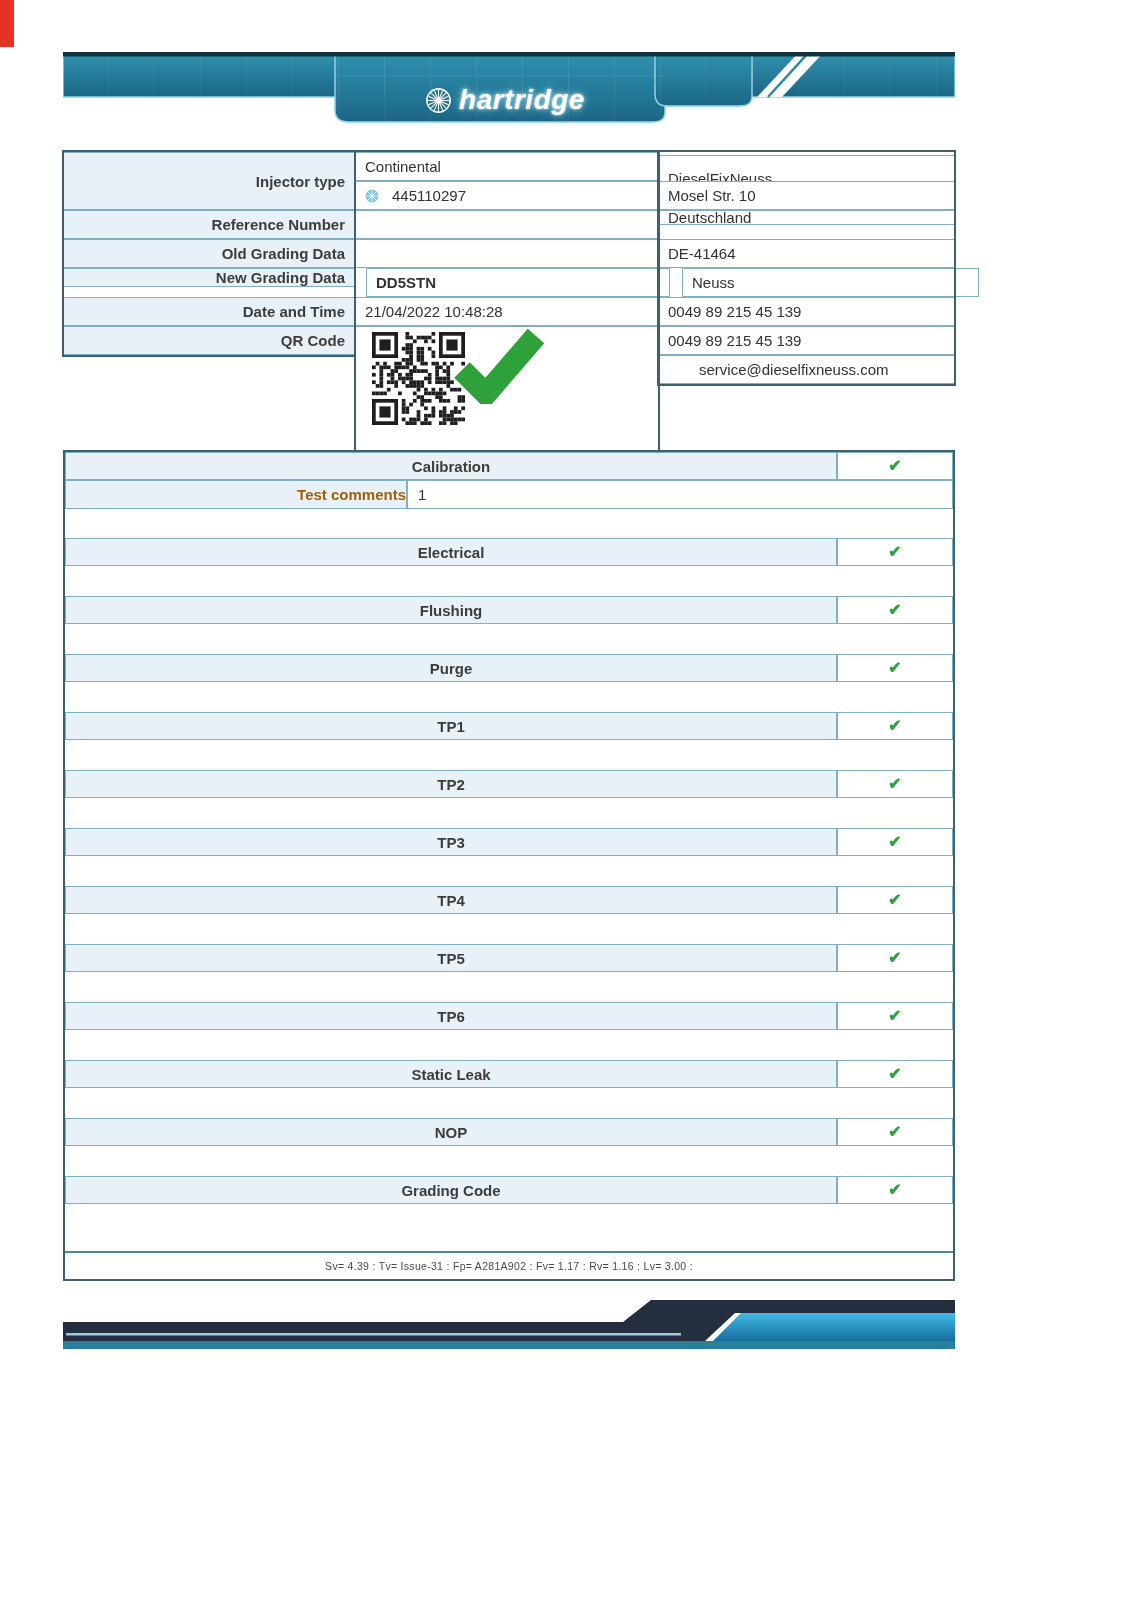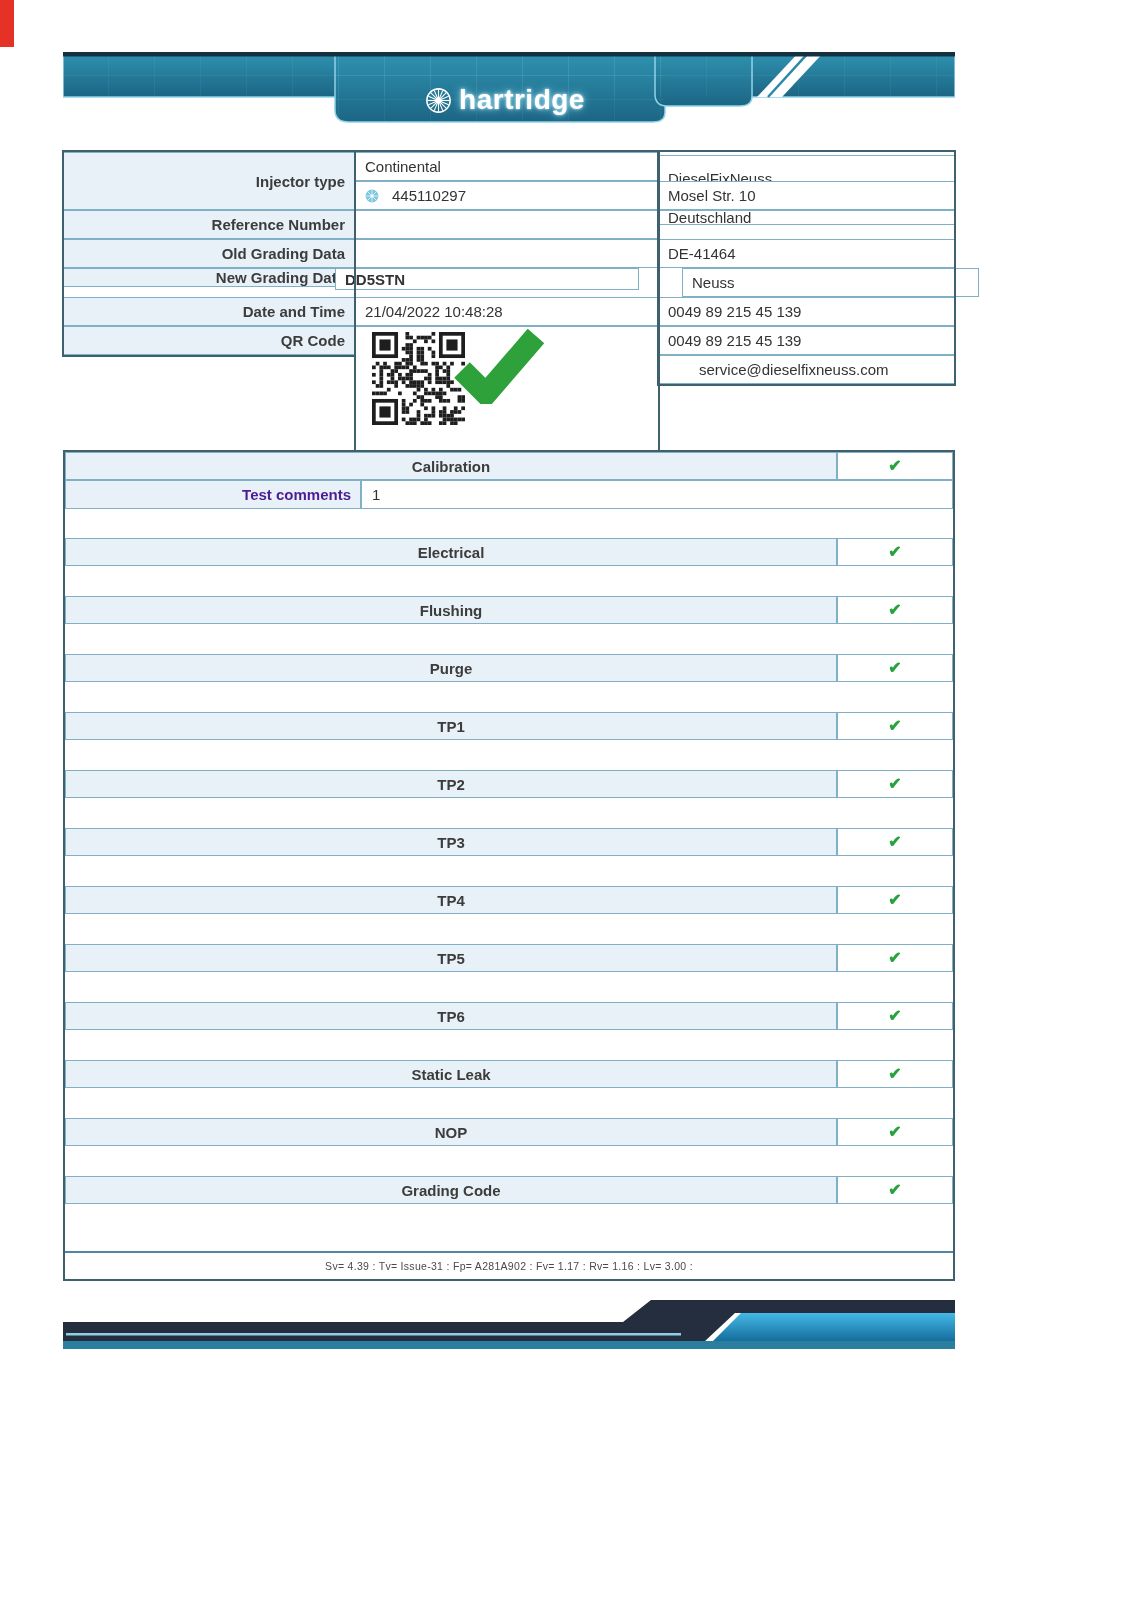--- a/index.html
+++ b/index.html
@@ -5,21 +5,21 @@
   html,body{margin:0;padding:0;background:#fff;}
   .page{position:relative;width:1131px;height:1600px;background:#ffffff;
         font-family:"Liberation Sans",sans-serif;overflow:hidden;}
 
   
   .red-mark{position:absolute;left:0;top:0;width:14px;height:47px;background:#e63127;}
 
   
   .banner{position:absolute;left:63px;top:52px;width:892px;height:71px;}
   .logo-wrap{position:absolute;left:340px;top:82px;width:330px;height:36px;
-             display:flex;align-items:center;justify-content:center;gap:7px;}
+             display:flex;align-items:center;justify-content:center;gap:7px;font-style:italic;}
   .logo-text{color:#ffffff;font-weight:bold;font-size:28px;letter-spacing:.5px;
              text-shadow:0 0 9px rgba(150,225,250,.95),0 0 3px rgba(255,255,255,.9);}
 
   
   .cell{position:absolute;box-sizing:border-box;border:1px solid #7fb0c6;
         font-size:15px;color:#333;display:flex;align-items:center;background:#fff;}
   .lbl{background:#e8f1f7;justify-content:flex-end;padding-right:9px;
        font-weight:bold;color:#3c3c3c;text-align:right;}
   .val{padding-left:9px;}
   .bold{font-weight:bold;}
@@ -32,22 +32,22 @@
   
   .results{position:absolute;left:63px;top:450px;width:892px;box-sizing:border-box;
            border:2px solid #3f616d;background:#fff;}
   .hdr-row{height:28px;display:flex;}
   .hdr-label{flex:1;background:#e8f1f7;border:1px solid #7fb0c6;display:flex;
              align-items:center;justify-content:center;font-weight:bold;font-size:15px;color:#3c3c3c;box-sizing:border-box;}
   .hdr-check{width:116px;background:#fff;border:1px solid #7fb0c6;display:flex;
              align-items:center;justify-content:center;box-sizing:border-box;}
   .check-glyph{color:#28a23c;font-size:16px;font-weight:bold;line-height:1;}
   .tc-row{height:29px;display:flex;}
-  .tc-label{width:296px;background:#e8f1f7;border:1px solid #7fb0c6;display:flex;align-items:center;
-            justify-content:flex-end;padding-right:9px;font-weight:bold;font-size:15px;color:#4c1d95;box-sizing:border-box;}
+  .tc-label{width:342px;background:#e8f1f7;border:1px solid #7fb0c6;display:flex;align-items:center;
+            justify-content:flex-end;padding-right:0;font-weight:bold;font-size:15px;color:#a16207;box-sizing:border-box;}
   .tc-value{flex:1;border:1px solid #7fb0c6;display:flex;align-items:center;padding-left:10px;
             font-size:15px;color:#333;box-sizing:border-box;}
   .gap-row{height:30px;background:#fff;}
   .gap-row.first{height:29px;}
   .gap-row.end{height:47px;}
   .version-row{height:26px;border-top:2px solid #4e87a0;display:flex;align-items:center;
                justify-content:center;font-size:10.5px;color:#4a4a4a;letter-spacing:.3px;}
 
   
   .footer-banner{position:absolute;left:63px;top:1295px;width:892px;height:56px;}
@@ -121,21 +121,21 @@
           <line x1="1" y1="7" x2="13" y2="7"></line>
         <line x1="2.8" y1="2.8" x2="11.2" y2="11.2"></line>
           <line x1="11.2" y1="2.8" x2="2.8" y2="11.2"></line>
       </g>
       <circle cx="7" cy="7" r="1.5" fill="#ffffff"></circle>
     </svg>
     <span>445110297</span>
   </div>
   <div class="cell val" style="left:355px;top:210px;width:304px;height:29px;"></div>
   <div class="cell val" style="left:355px;top:239px;width:304px;height:29px;"></div>
-  <div class="cell val bold" style="left:335px;top:268px;width:304px;height:22px;">DD5STN</div>
+  <div class="cell val bold" style="left:366px;top:268px;width:304px;height:29px;">DD5STN</div>
   <div class="cell val" style="left:355px;top:297px;width:304px;height:29px;">21/04/2022 10:48:28</div>
   <div class="cell val qr-cell" style="left:355px;top:326px;width:304px;height:125px;">
     <svg id="qr-svg" width="93" height="93" viewBox="0 0 95 95" style="background:#fff;">
         <g fill="#1e1e1e">
           <rect x="34.199999999999996" y="0" width="3.8" height="3.8"></rect>
           <rect x="60.8" y="0" width="3.8" height="3.8"></rect>
           <rect x="34.199999999999996" y="3.8" width="3.8" height="3.8"></rect>
           <rect x="38" y="3.8" width="3.8" height="3.8"></rect>
           <rect x="45.599999999999994" y="3.8" width="3.8" height="3.8"></rect>
           <rect x="49.4" y="3.8" width="3.8" height="3.8"></rect>

